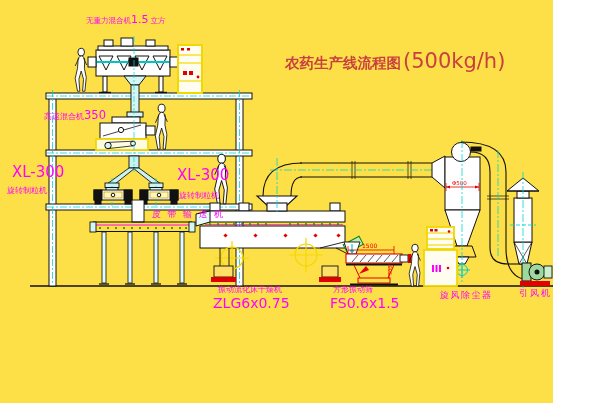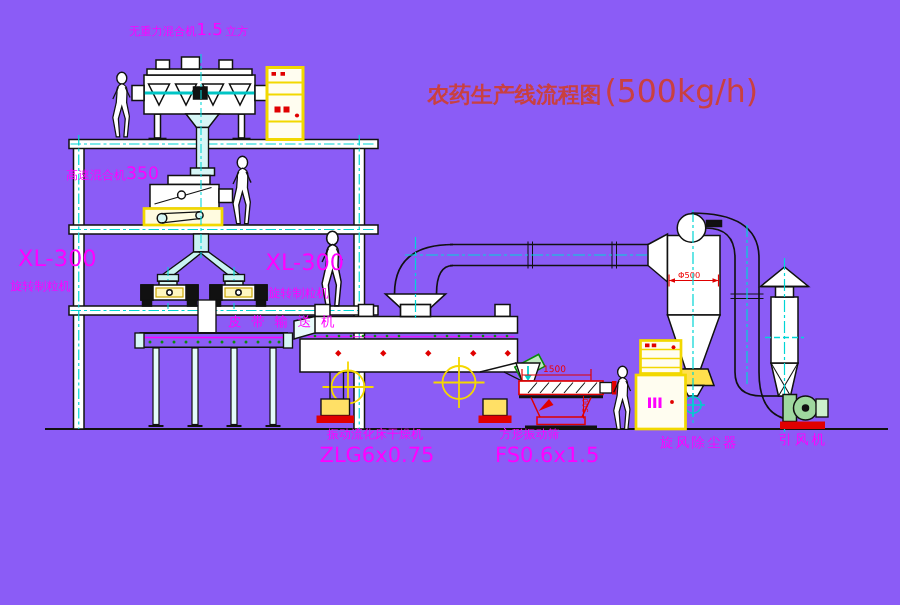--- a/index.html
+++ b/index.html
@@ -1,16 +1,16 @@
 <!DOCTYPE html>
 <html><head>
 <meta charset="utf-8">
 <style>
   html,body{margin:0;padding:0;background:#fff;}
-  .canvas{position:relative;width:600px;height:403px;background:#8b5cf6;overflow:hidden;
+  .canvas{position:relative;width:553px;height:403px;background:#fde047;overflow:hidden;
           font-family:"DejaVu Sans","Liberation Sans",sans-serif;}
   svg{display:block;}
   text{font-family:"DejaVu Sans","Liberation Sans",sans-serif;}
   .lbl{fill:#ff00ff;}
   .dim{fill:#ee0000;}
   .ttl{fill:#c94040;}
 </style>
 </head>
 <body>
 

